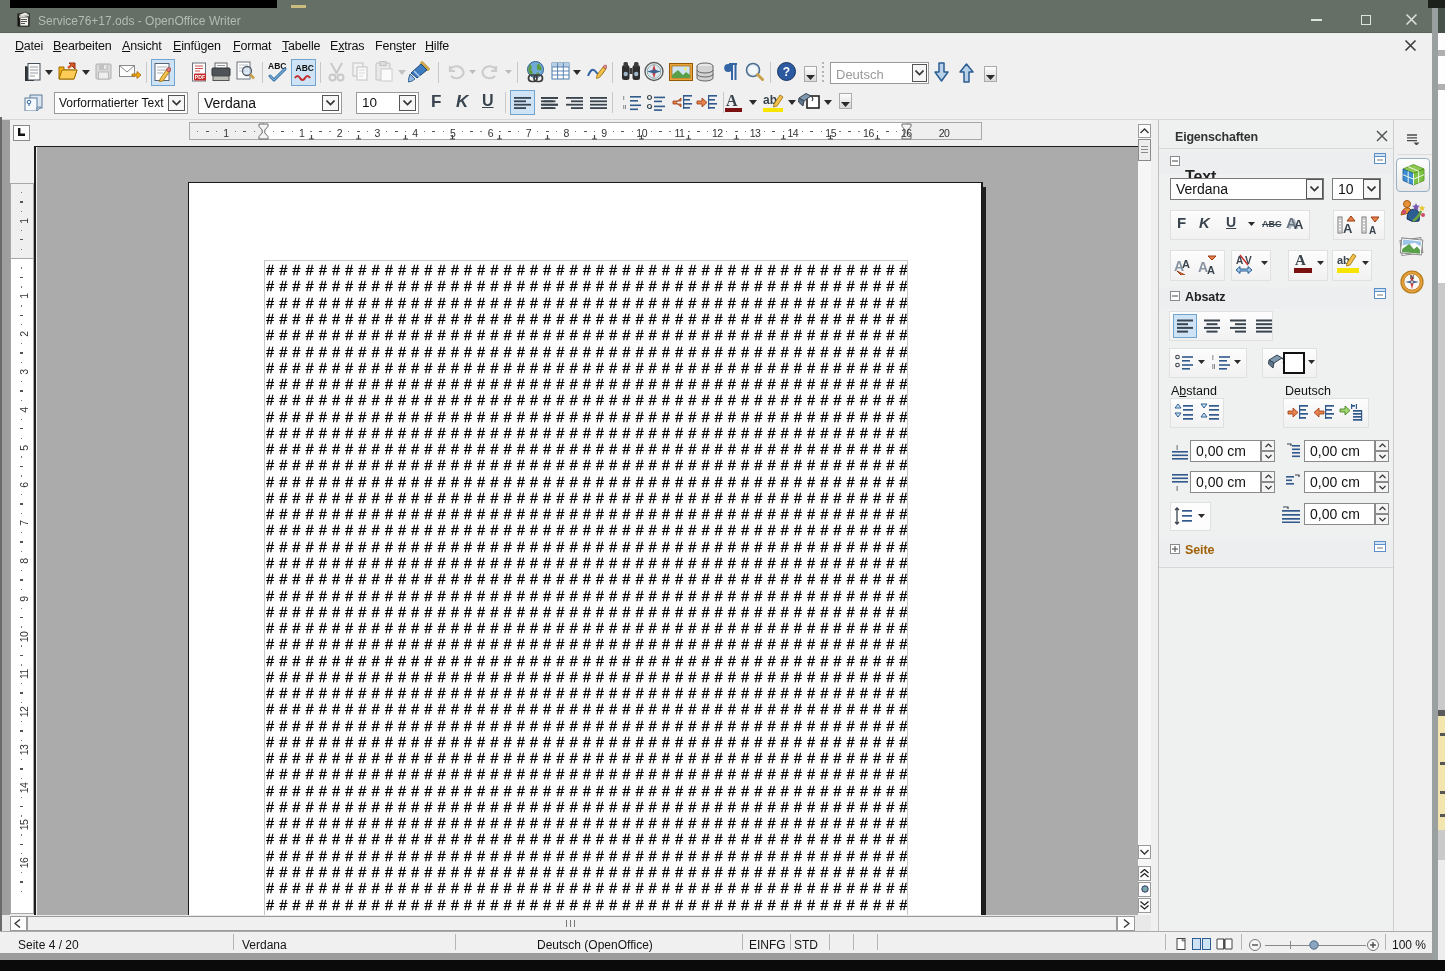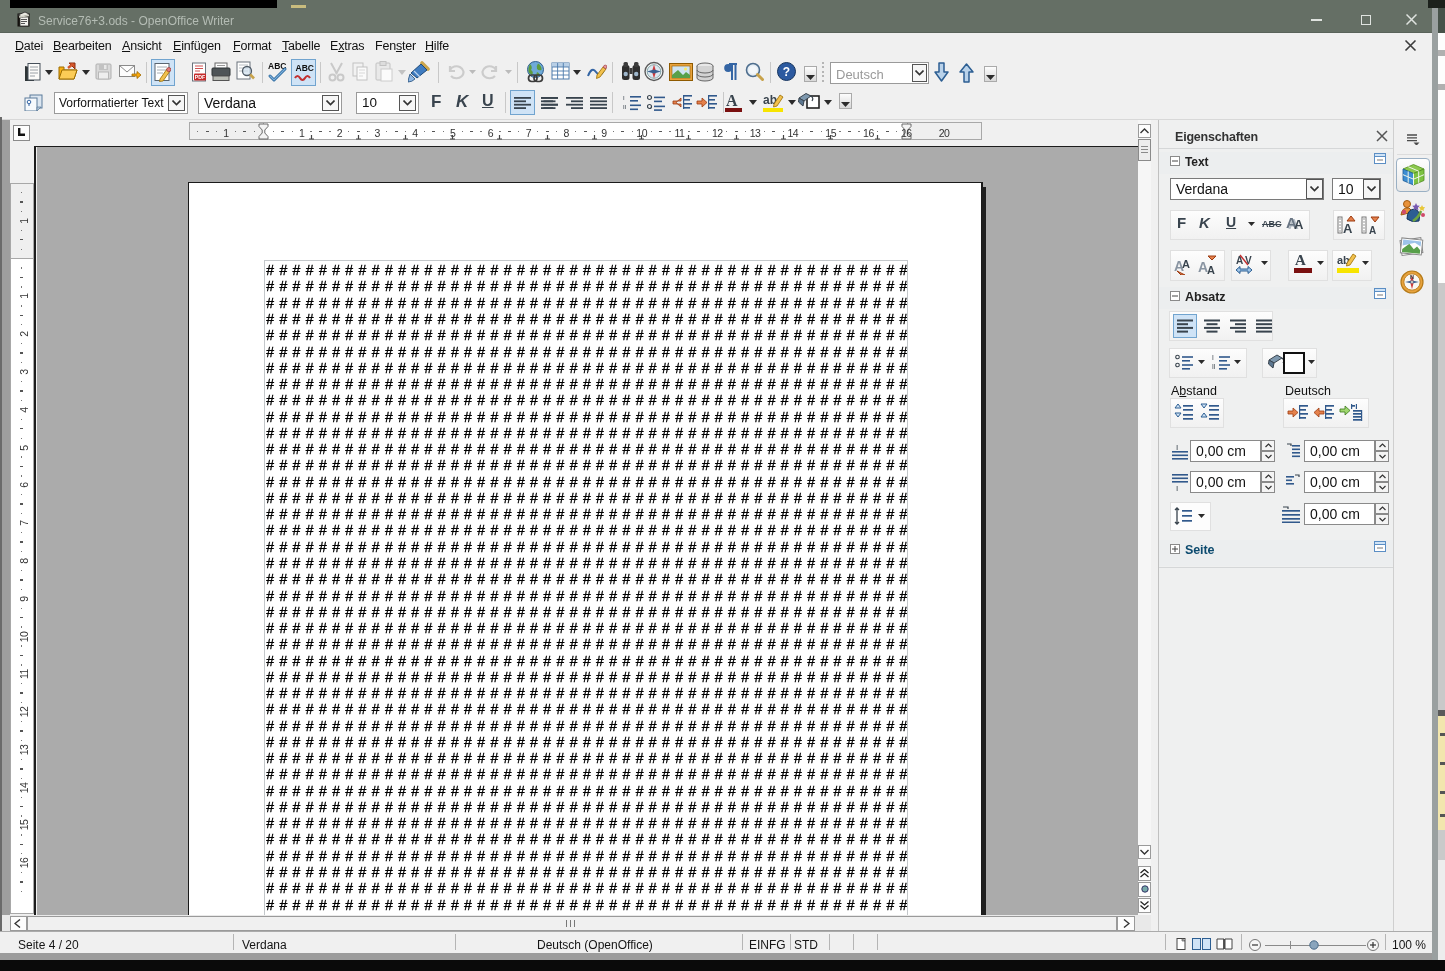--- a/index.html
+++ b/index.html
@@ -6,21 +6,21 @@
     <div style="position:absolute;left:291px;top:5px;width:15px;height:3px;background:#c9bc7e;"></div>
     <div style="position:absolute;left:0px;top:8px;width:1445px;height:25px;background:#656f65;"></div>
     <div style="position:absolute;left:0px;top:32px;width:1445px;height:1px;background:#59635a;"></div>
     <svg style="position:absolute;left:17px;top:11px" width="15" height="16" viewBox="0 0 15 16">
       <rect x="0.5" y="2.5" width="12" height="13" fill="#14110e"></rect>
       <rect x="3" y="6" width="8.5" height="9" fill="#f2f2ee" stroke="#30302c" stroke-width="0.8"></rect>
       <path d="M4 8.5h6M4 10.5h6M4 12.5h4" stroke="#555" stroke-width="1"></path>
       <path d="M1 4 L8 1 L13 3.5 L5 6 Z" fill="#e8e8e0" stroke="#222" stroke-width="0.8"></path>
       <path d="M2 6 L12 4.5" stroke="#cfcfc4" stroke-width="1.4"></path>
     </svg>
-    <div style="position:absolute;left:38px;top:13.5px;font-size:12px;color:#b4bcb4;font-weight:normal;white-space:pre;">Service76+3.ods - OpenOffice Writer</div>
+    <div style="position:absolute;left:38px;top:13.5px;font-size:12px;color:#b4bcb4;font-weight:normal;white-space:pre;">Service76+17.ods - OpenOffice Writer</div>
     <div style="position:absolute;left:1311px;top:19px;width:11px;height:2px;background:#dfe3df;"></div>
     <div style="position:absolute;left:1361px;top:14.5px;width:10px;height:10px;border:1.4px solid #dfe3df;"></div>
     <svg style="position:absolute;left:1406px;top:14px" width="11" height="11" viewBox="0 0 11 11">
       <path d="M0.5 0.5 L10.5 10.5 M10.5 0.5 L0.5 10.5" stroke="#dfe3df" stroke-width="1.5"></path>
     </svg>
     <div style="position:absolute;left:0px;top:33px;width:1445px;height:24px;background:#f0f0f0;"></div>
     <div style="position:absolute;left:15px;top:39px;font-size:12.5px;color:#111;font-weight:normal;white-space:pre;letter-spacing:-0.2px;"><span style="text-decoration:underline">D</span>atei</div>
     <div style="position:absolute;left:53px;top:39px;font-size:12.5px;color:#111;font-weight:normal;white-space:pre;letter-spacing:-0.2px;"><span style="text-decoration:underline">B</span>earbeiten</div>
     <div style="position:absolute;left:122px;top:39px;font-size:12.5px;color:#111;font-weight:normal;white-space:pre;letter-spacing:-0.2px;"><span style="text-decoration:underline">A</span>nsicht</div>
     <div style="position:absolute;left:173px;top:39px;font-size:12.5px;color:#111;font-weight:normal;white-space:pre;letter-spacing:-0.2px;"><span style="text-decoration:underline">E</span>infügen</div>
@@ -655,21 +655,21 @@
     <div style="position:absolute;left:1175px;top:130px;font-size:12.5px;color:#333;font-weight:bold;white-space:pre;letter-spacing:-0.2px;">Eigenschaften</div>
     <svg style="position:absolute;left:1376px;top:130px" width="12" height="12" viewBox="0 0 12 12">
       <path d="M1 1 L11 11 M11 1 L1 11" stroke="#555" stroke-width="1.5"></path>
     </svg>
     <div style="position:absolute;left:1159px;top:148px;width:234px;height:1px;background:#d5d7d8;"></div>
     <div style="position:absolute;left:1159px;top:152px;width:234px;height:22px;background:#eceeef;"></div>
     <svg style="position:absolute;left:1170px;top:156px" width="10" height="10" viewBox="0 0 10 10">
       <rect x="0.5" y="0.5" width="9" height="9" fill="#fff" stroke="#8a8a8a"></rect>
       <path d="M2 5 L8 5" stroke="#444"></path>
     </svg>
-    <div style="position:absolute;left:1185px;top:155px;font-size:12px;color:#222;font-weight:bold;white-space:pre;letter-spacing:-0.1px;">Text</div>
+    <div style="position:absolute;left:1185px;top:168px;font-size:16px;color:#222;font-weight:bold;white-space:pre;letter-spacing:-0.1px;">Text</div>
     <svg style="position:absolute;left:1374px;top:153px" width="12" height="11" viewBox="0 0 12 11">
       <rect x="0.5" y="0.5" width="11" height="10" fill="#fff" stroke="#5b8ec4"></rect>
       <rect x="0.5" y="0.5" width="11" height="3" fill="#cfe3f6" stroke="#5b8ec4"></rect>
       <circle cx="4" cy="7" r="0.7" fill="#444"></circle>
       <circle cx="6" cy="7" r="0.7" fill="#444"></circle>
       <circle cx="8" cy="7" r="0.7" fill="#444"></circle>
     </svg>
     <div style="position:absolute;left:1170px;top:178px;width:154px;height:22px;background:#fff;border:1px solid #7a7a7a;"></div>
     <div style="position:absolute;left:1176px;top:181px;font-size:14px;color:#111;font-weight:normal;white-space:pre;">Verdana</div>
     <div style="position:absolute;left:1306px;top:179px;width:17px;height:20px;background:#f6f6f6;border:1px solid #555;"></div>
@@ -950,21 +950,21 @@
       <rect x="8" y="13" width="10" height="1.7" fill="#31598c"></rect>
     </svg>
     <svg style="position:absolute;left:1198px;top:514px" width="7" height="4" viewBox="0 0 7 4">
       <path d="M0 0 L7 0 L3.5 4 Z" fill="#2b2b2b"></path>
     </svg>
     <div style="position:absolute;left:1159px;top:540px;width:234px;height:26px;background:#eceeef;"></div>
     <svg style="position:absolute;left:1170px;top:544px" width="10" height="10" viewBox="0 0 10 10">
       <rect x="0.5" y="0.5" width="9" height="9" fill="#fff" stroke="#8a8a8a"></rect>
       <path d="M2 5 L8 5 M5 2 L5 8" stroke="#444"></path>
     </svg>
-    <div style="position:absolute;left:1185px;top:543px;font-size:12.5px;color:#0c4a6e;font-weight:bold;white-space:pre;letter-spacing:-0.1px;">Seite</div>
+    <div style="position:absolute;left:1185px;top:543px;font-size:12.5px;color:#a16207;font-weight:bold;white-space:pre;letter-spacing:-0.1px;">Seite</div>
     <svg style="position:absolute;left:1374px;top:541px" width="12" height="11" viewBox="0 0 12 11">
       <rect x="0.5" y="0.5" width="11" height="10" fill="#fff" stroke="#5b8ec4"></rect>
       <rect x="0.5" y="0.5" width="11" height="3" fill="#cfe3f6" stroke="#5b8ec4"></rect>
       <circle cx="4" cy="7" r="0.7" fill="#444"></circle>
       <circle cx="6" cy="7" r="0.7" fill="#444"></circle>
       <circle cx="8" cy="7" r="0.7" fill="#444"></circle>
     </svg>
     <div style="position:absolute;left:1159px;top:567px;width:234px;height:1px;background:#d5d7d8;"></div>
     <svg style="position:absolute;left:1407px;top:134px" width="13" height="11" viewBox="0 0 13 11">
       <path d="M0 1h10M0 3.8h10M0 6.6h10" stroke="#4a4a4a" stroke-width="1.3"></path>

